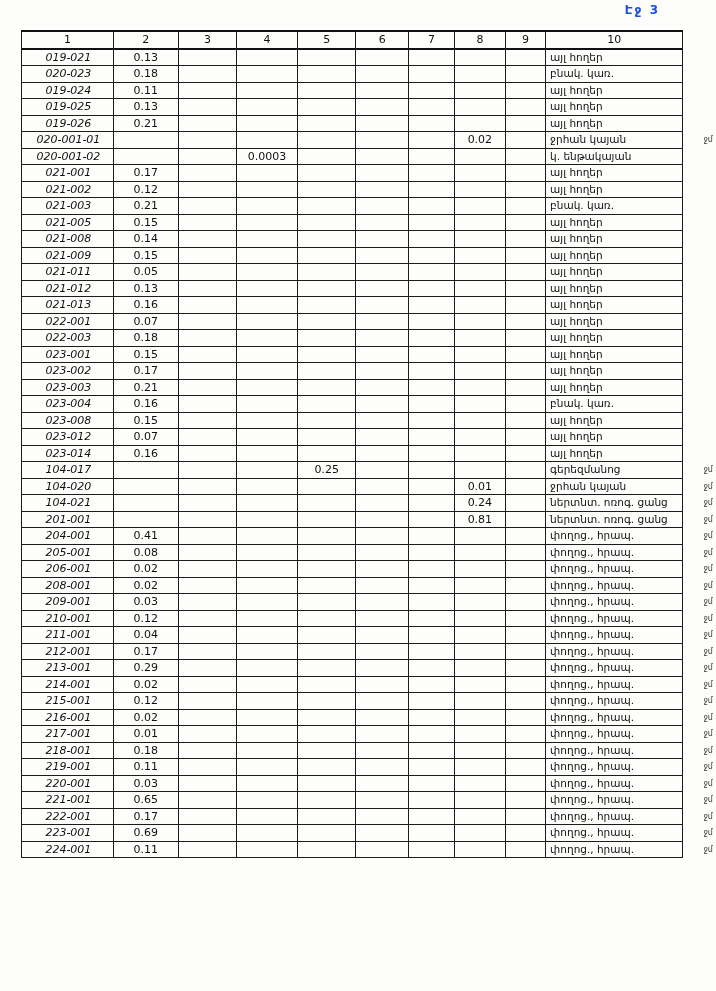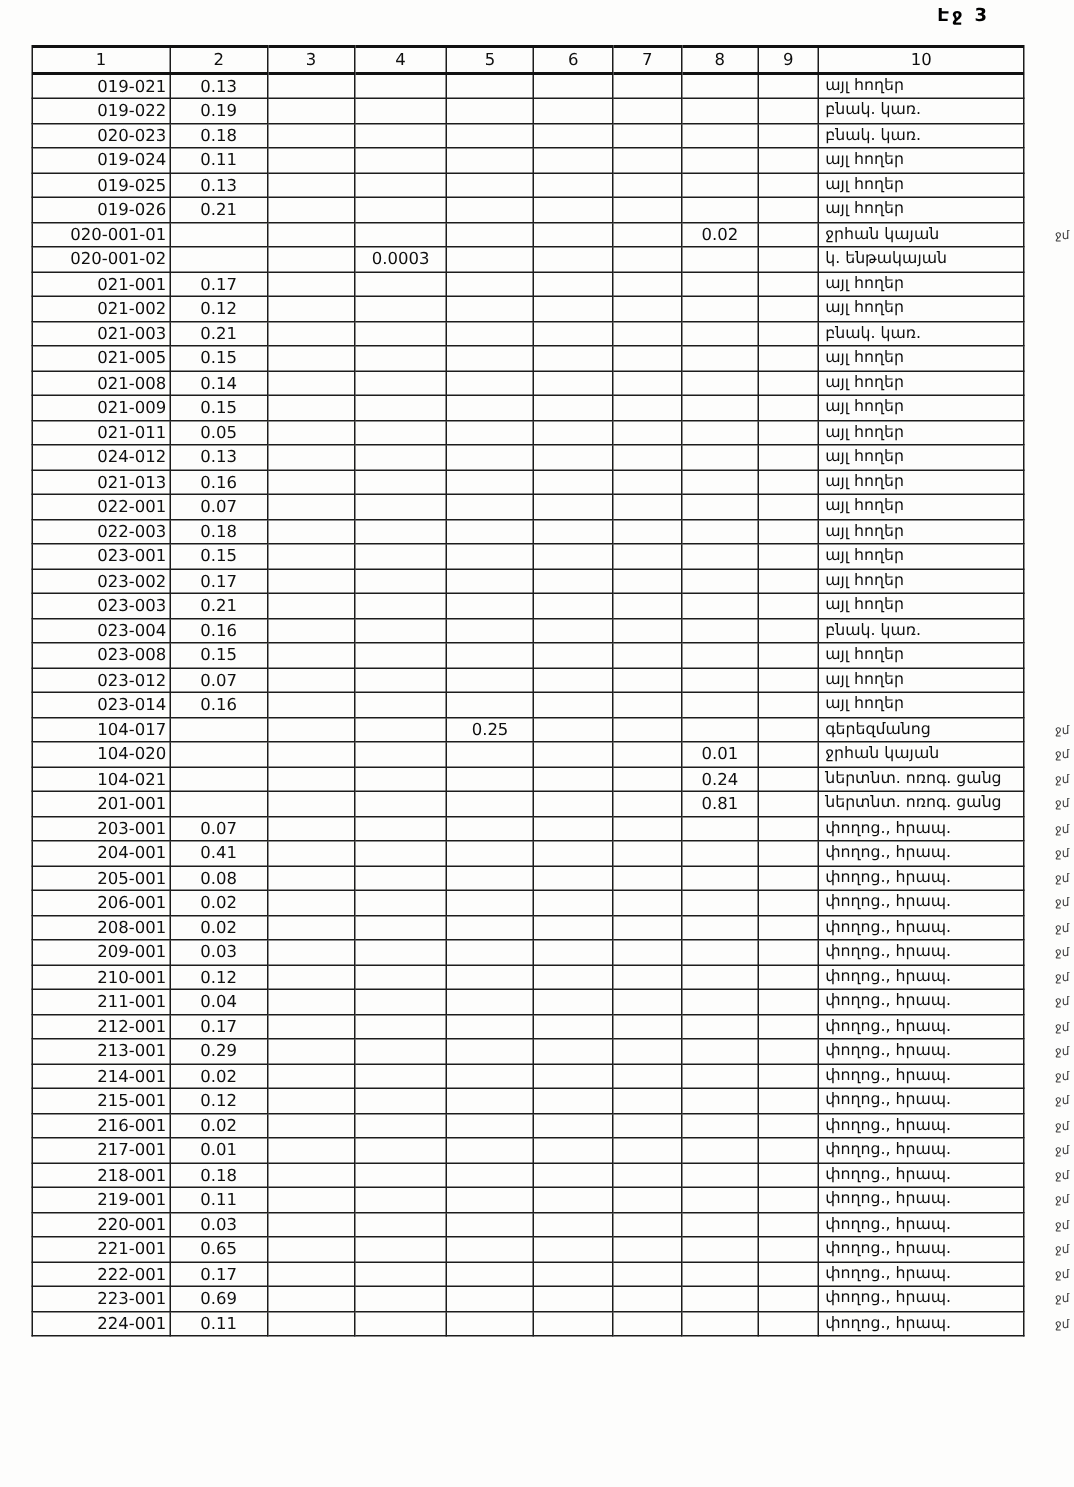--- a/index.html
+++ b/index.html
@@ -10,21 +10,21 @@
     color:#121212;
     position:relative;
     overflow:hidden;
   }
   .page-label{
     position:absolute;
     top:3px;right:56px;
     font-size:12px;
     font-weight:bold;
     letter-spacing:2px;
-    color:#000000;
+    color:#1d4ed8;
   }
   table.doc-table{
     position:absolute;
     top:30px;left:21px;
     border-collapse:collapse;
     table-layout:fixed;
   }
   .doc-table th,.doc-table td{
     border:1px solid #1c1c1c;
     font-size:11px;
@@ -35,21 +35,21 @@
     white-space:nowrap;
     text-align:center;
     font-weight:normal;
     color:#101010;
   }
   .doc-table thead th{
     border-bottom:2px solid #111;
     border-top:2px solid #111;
     font-size:11px;
   }
-  .doc-table td.c1{text-align:right;padding-left:4px;}
+  .doc-table td.c1{text-align:center;padding-left:4px;font-style:italic;}
   .doc-table td.c10{text-align:left;padding-left:4px;font-size:10.5px;}
   .doc-table th.mnote,.doc-table td.mnote{
     border:none;
     background:transparent;
     font-size:8px;
     color:#3c3c3c;
     text-align:left;
     padding-left:20px;
   }
 </style>
@@ -95,33 +95,20 @@
         <td class="c4"></td>
         <td class="c5"></td>
         <td class="c6"></td>
         <td class="c7"></td>
         <td class="c8"></td>
         <td class="c9"></td>
         <td class="c10">այլ հողեր</td>
         <td class="mnote"></td>
       </tr>
       <tr>
-        <td class="c1">019-022</td>
-        <td class="c2">0.19</td>
-        <td class="c3"></td>
-        <td class="c4"></td>
-        <td class="c5"></td>
-        <td class="c6"></td>
-        <td class="c7"></td>
-        <td class="c8"></td>
-        <td class="c9"></td>
-        <td class="c10">բնակ. կառ.</td>
-        <td class="mnote"></td>
-      </tr>
-      <tr>
         <td class="c1">020-023</td>
         <td class="c2">0.18</td>
         <td class="c3"></td>
         <td class="c4"></td>
         <td class="c5"></td>
         <td class="c6"></td>
         <td class="c7"></td>
         <td class="c8"></td>
         <td class="c9"></td>
         <td class="c10">բնակ. կառ.</td>
@@ -277,21 +264,21 @@
         <td class="c4"></td>
         <td class="c5"></td>
         <td class="c6"></td>
         <td class="c7"></td>
         <td class="c8"></td>
         <td class="c9"></td>
         <td class="c10">այլ հողեր</td>
         <td class="mnote"></td>
       </tr>
       <tr>
-        <td class="c1">024-012</td>
+        <td class="c1">021-012</td>
         <td class="c2">0.13</td>
         <td class="c3"></td>
         <td class="c4"></td>
         <td class="c5"></td>
         <td class="c6"></td>
         <td class="c7"></td>
         <td class="c8"></td>
         <td class="c9"></td>
         <td class="c10">այլ հողեր</td>
         <td class="mnote"></td>
@@ -469,33 +456,20 @@
         <td class="c1">201-001</td>
         <td class="c2"></td>
         <td class="c3"></td>
         <td class="c4"></td>
         <td class="c5"></td>
         <td class="c6"></td>
         <td class="c7"></td>
         <td class="c8">0.81</td>
         <td class="c9"></td>
         <td class="c10">ներտնտ. ոռոգ. ցանց</td>
-        <td class="mnote">ջմ</td>
-      </tr>
-      <tr>
-        <td class="c1">203-001</td>
-        <td class="c2">0.07</td>
-        <td class="c3"></td>
-        <td class="c4"></td>
-        <td class="c5"></td>
-        <td class="c6"></td>
-        <td class="c7"></td>
-        <td class="c8"></td>
-        <td class="c9"></td>
-        <td class="c10">փողոց., հրապ.</td>
         <td class="mnote">ջմ</td>
       </tr>
       <tr>
         <td class="c1">204-001</td>
         <td class="c2">0.41</td>
         <td class="c3"></td>
         <td class="c4"></td>
         <td class="c5"></td>
         <td class="c6"></td>
         <td class="c7"></td>

